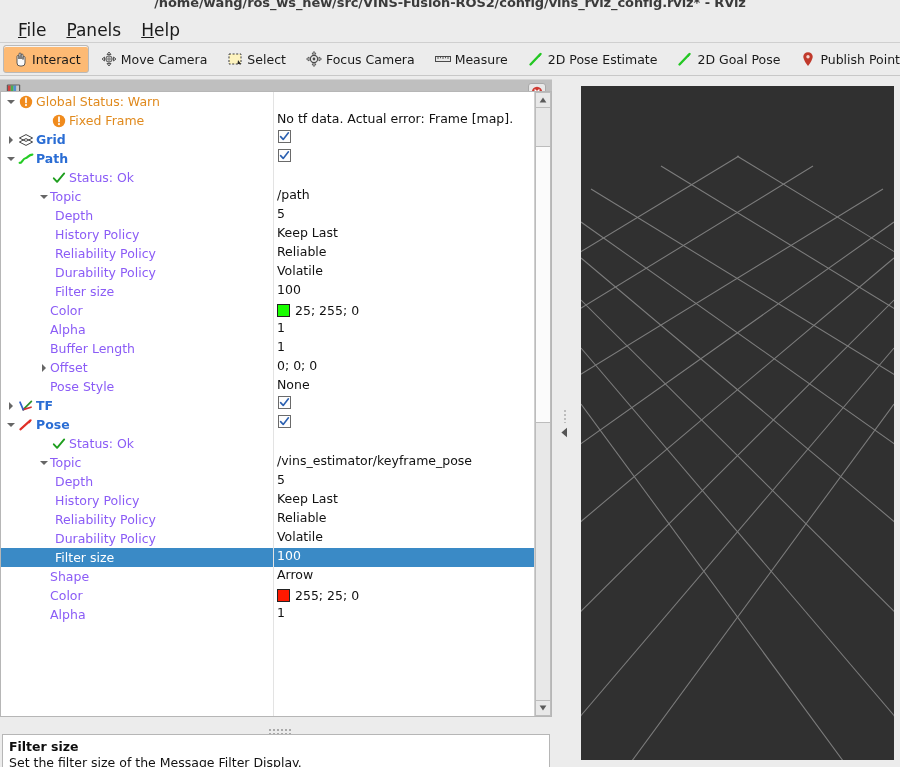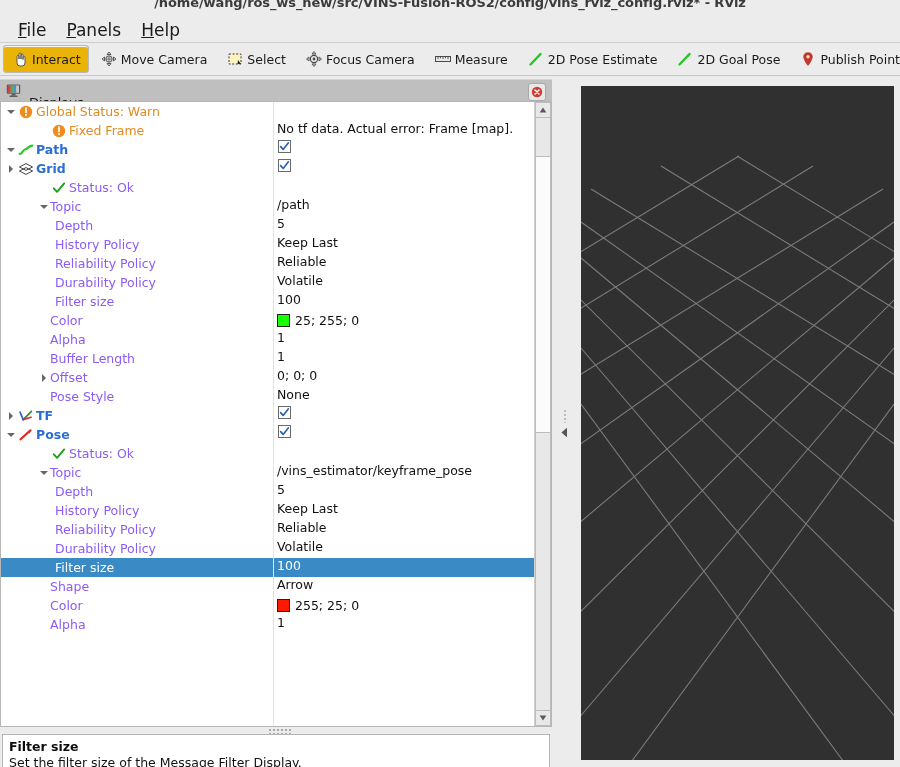--- a/index.html
+++ b/index.html
@@ -59,21 +59,21 @@
   }
   .tb-btn {
     display: flex; align-items: center; gap: 3px;
     height: 26px; padding: 0 7px;
     border: 1px solid transparent; border-radius: 3px;
     font-size: 12.5px; color: #1a1a1a; white-space: nowrap;
     cursor: default;
     margin-right: 3px;
   }
   .tb-btn.checked {
-    background: #eab308;
+    background: #fdba74;
     border: 1px solid #b9b9b9;
     box-shadow: inset 0 1px 0 #f5f5f5;
   }
   .tb-ico { width: 18px; height: 18px; display: inline-block; flex: 0 0 18px; position: relative; }
   .tb-ico svg { display: block; }
 
   
   .dock {
     position: absolute; left: 0; top: 79px; width: 552px; height: 688px;
     box-sizing: border-box;
@@ -91,21 +91,21 @@
     position: absolute; right: 6px; top: 3px;
     width: 16px; height: 16px;
     border: 1px solid #a9a9a9; border-radius: 3px;
     background: #e8e8e8;
     display: flex; align-items: center; justify-content: center;
     cursor: default;
   }
 
   
   .tree-wrap {
-    position: absolute; left: 0; top: 22px; width: 552px; height: 626px;
+    position: absolute; left: 0; top: 12px; width: 552px; height: 626px;
     background: #ffffff;
     border: 1px solid #b6b6b6;
     box-sizing: border-box;
     overflow: hidden;
   }
   .tree-viewport {
     position: absolute; left: 0; top: 0; right: 17px; bottom: 0;
     overflow: hidden;
     background: #ffffff;
   }
@@ -430,51 +430,51 @@
                 </span>
                 <span class="lbl warn">Fixed Frame</span>
               </div>
               <div class="val-cell">
                 <span class="val">No tf data.  Actual error: Frame [map].</span>
               </div>
             </div>
             <div class="row">
               <div class="name-cell ind0">
                 <span class="twisty">
-                  <span class="arw-down"></span>
-                </span>
-                <span class="ico-slot">
-                  <svg width="16" height="14" viewBox="0 0 16 14">
-                    <path d="M1.6 10.8 C4 11.6 4.6 6.6 7.4 6.2 C10 5.8 10.6 2.6 14.4 2.6" stroke="#24cc24" stroke-width="2.1" fill="none" stroke-linecap="round"></path>
-                  </svg>
-                </span>
-                <span class="lbl disp">Path</span>
-              </div>
-              <div class="val-cell">
-                <span class="chk">
-                  <svg width="11" height="11" viewBox="0 0 11 11">
-                    <path d="M1.6 5.6 L4.2 8.4 L9.4 1.8" stroke="#2a5fb0" stroke-width="1.6" fill="none" stroke-linecap="round" stroke-linejoin="round"></path>
-                  </svg>
-                </span>
-              </div>
-            </div>
-            <div class="row">
-              <div class="name-cell ind0">
-                <span class="twisty">
                   <span class="arw-right"></span>
                 </span>
                 <span class="ico-slot">
                   <svg width="16" height="14" viewBox="0 0 16 14">
                     <g stroke="#3a3a3a" stroke-width="0.95" fill="none">
                       <path d="M8 1.6 L14.6 5 L8 8.4 L1.4 5 Z"></path>
                       <path d="M8 5.6 L14.6 9 L8 12.4 L1.4 9 Z"></path>
                     </g>
                   </svg>
                 </span>
                 <span class="lbl disp">Grid</span>
+              </div>
+              <div class="val-cell">
+                <span class="chk">
+                  <svg width="11" height="11" viewBox="0 0 11 11">
+                    <path d="M1.6 5.6 L4.2 8.4 L9.4 1.8" stroke="#2a5fb0" stroke-width="1.6" fill="none" stroke-linecap="round" stroke-linejoin="round"></path>
+                  </svg>
+                </span>
+              </div>
+            </div>
+            <div class="row">
+              <div class="name-cell ind0">
+                <span class="twisty">
+                  <span class="arw-down"></span>
+                </span>
+                <span class="ico-slot">
+                  <svg width="16" height="14" viewBox="0 0 16 14">
+                    <path d="M1.6 10.8 C4 11.6 4.6 6.6 7.4 6.2 C10 5.8 10.6 2.6 14.4 2.6" stroke="#24cc24" stroke-width="2.1" fill="none" stroke-linecap="round"></path>
+                  </svg>
+                </span>
+                <span class="lbl disp">Path</span>
               </div>
               <div class="val-cell">
                 <span class="chk">
                   <svg width="11" height="11" viewBox="0 0 11 11">
                     <path d="M1.6 5.6 L4.2 8.4 L9.4 1.8" stroke="#2a5fb0" stroke-width="1.6" fill="none" stroke-linecap="round" stroke-linejoin="round"></path>
                   </svg>
                 </span>
               </div>
             </div>
             <div class="row">

